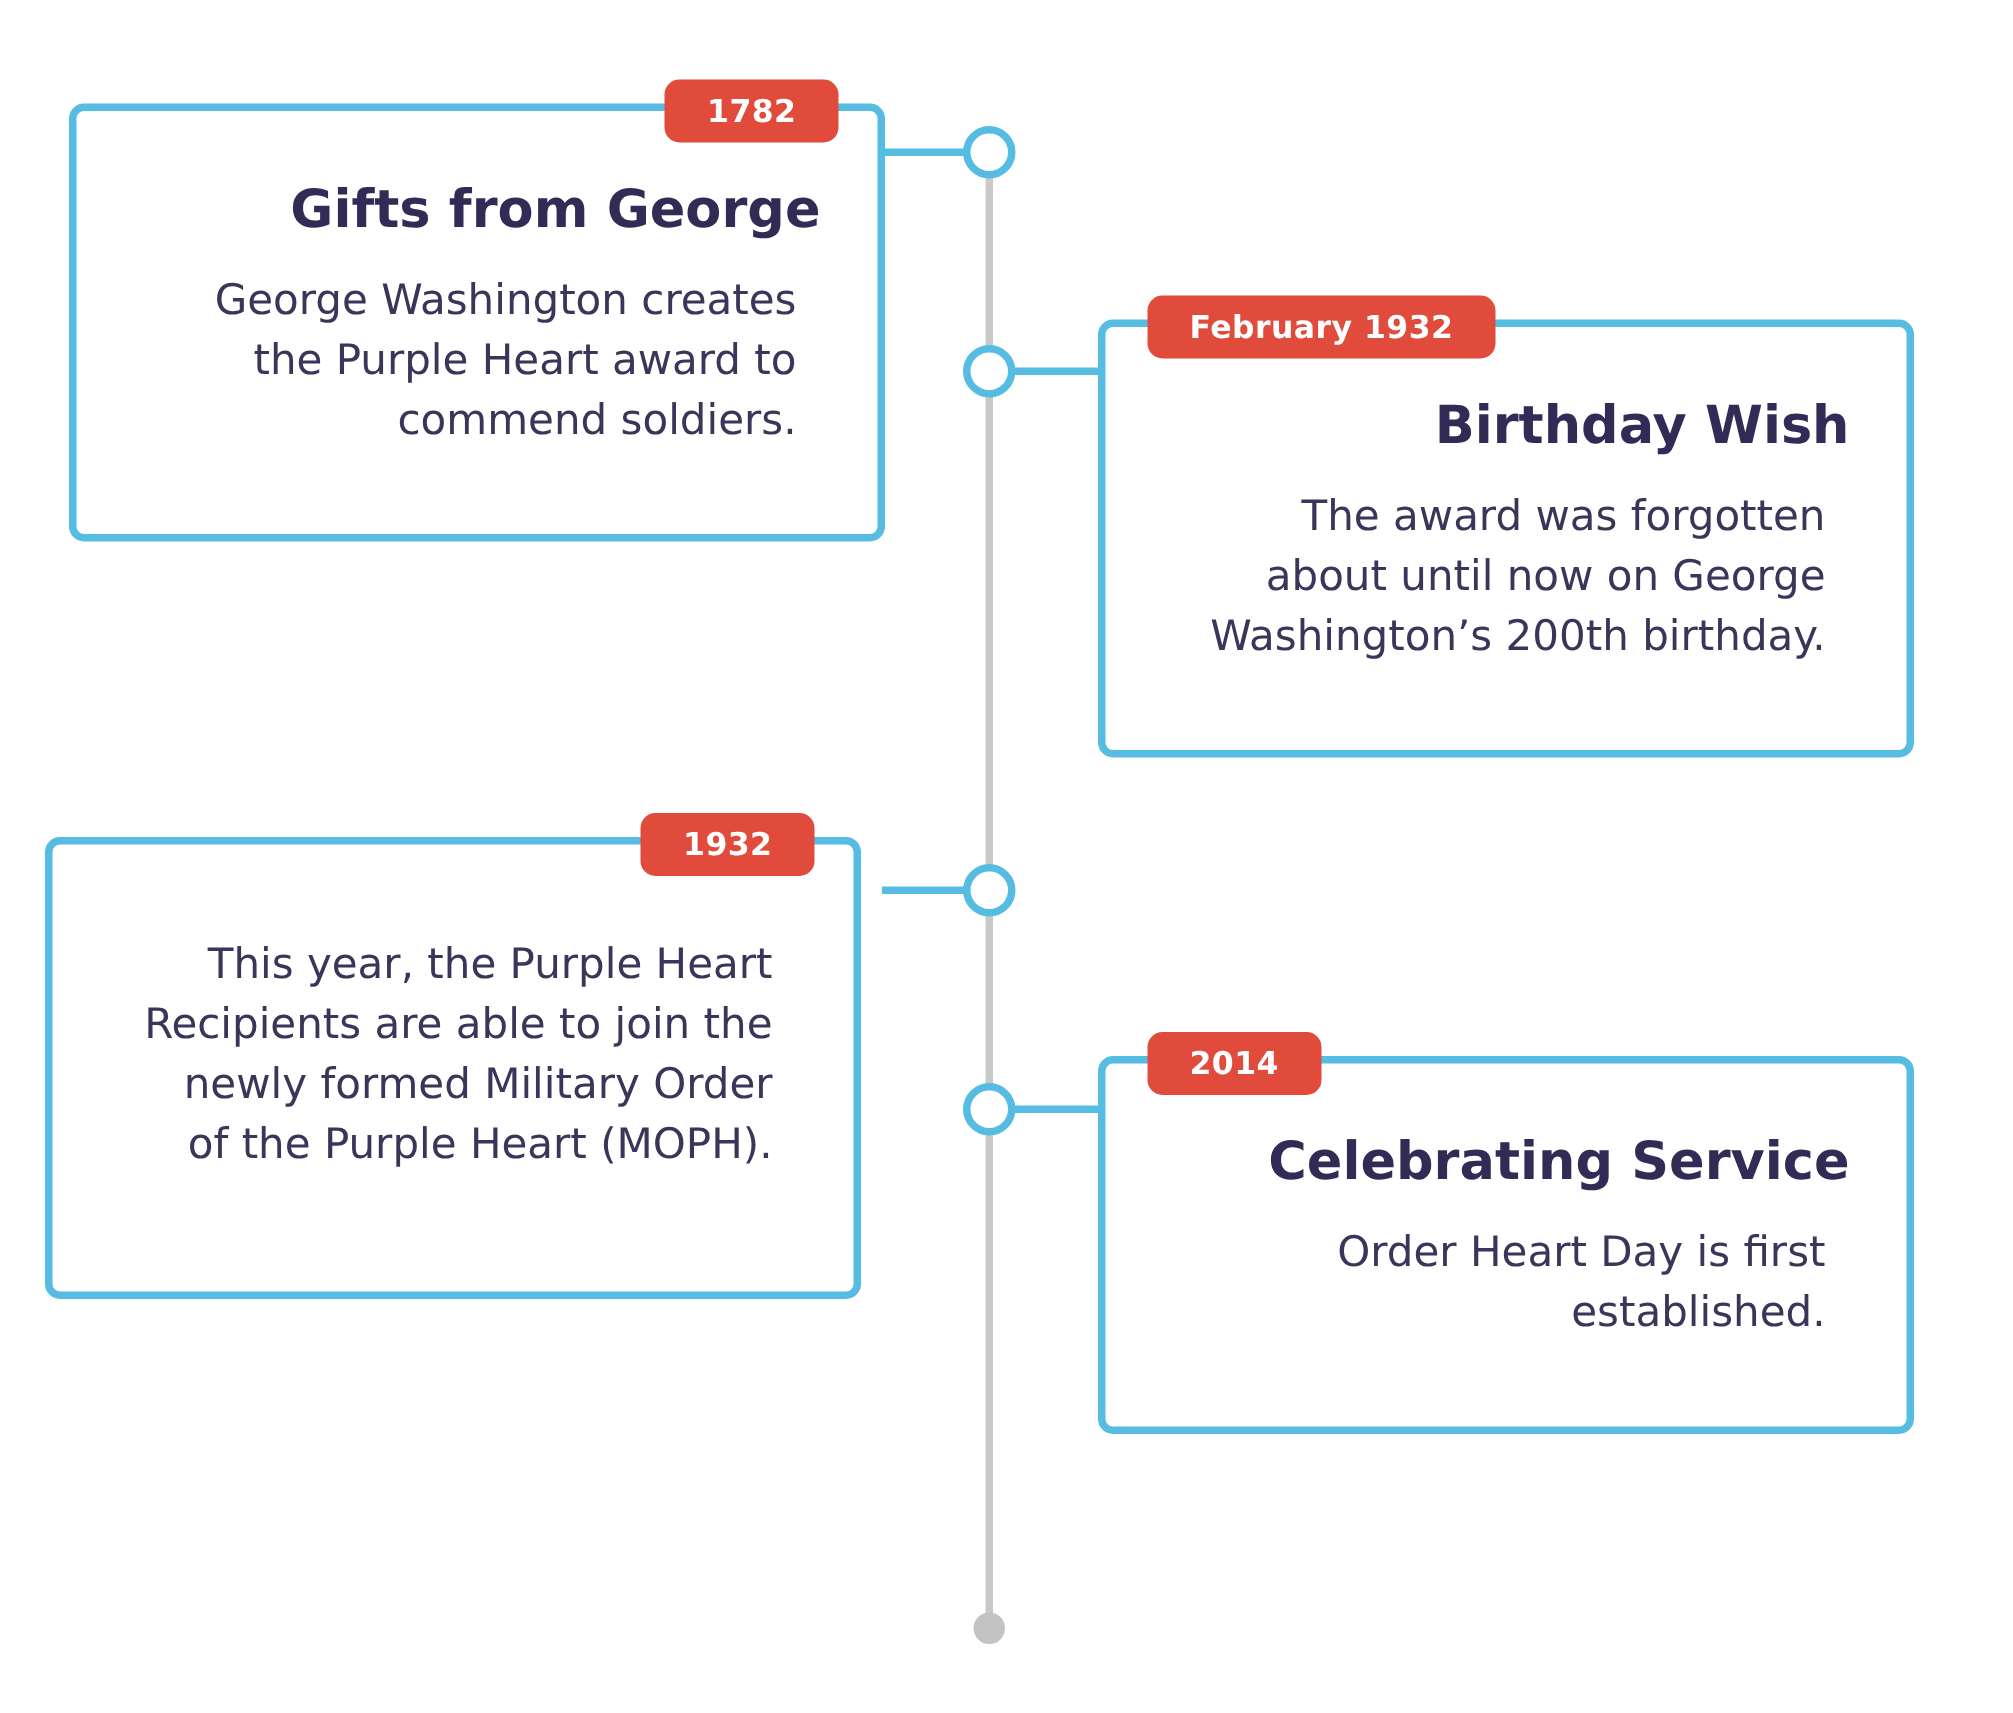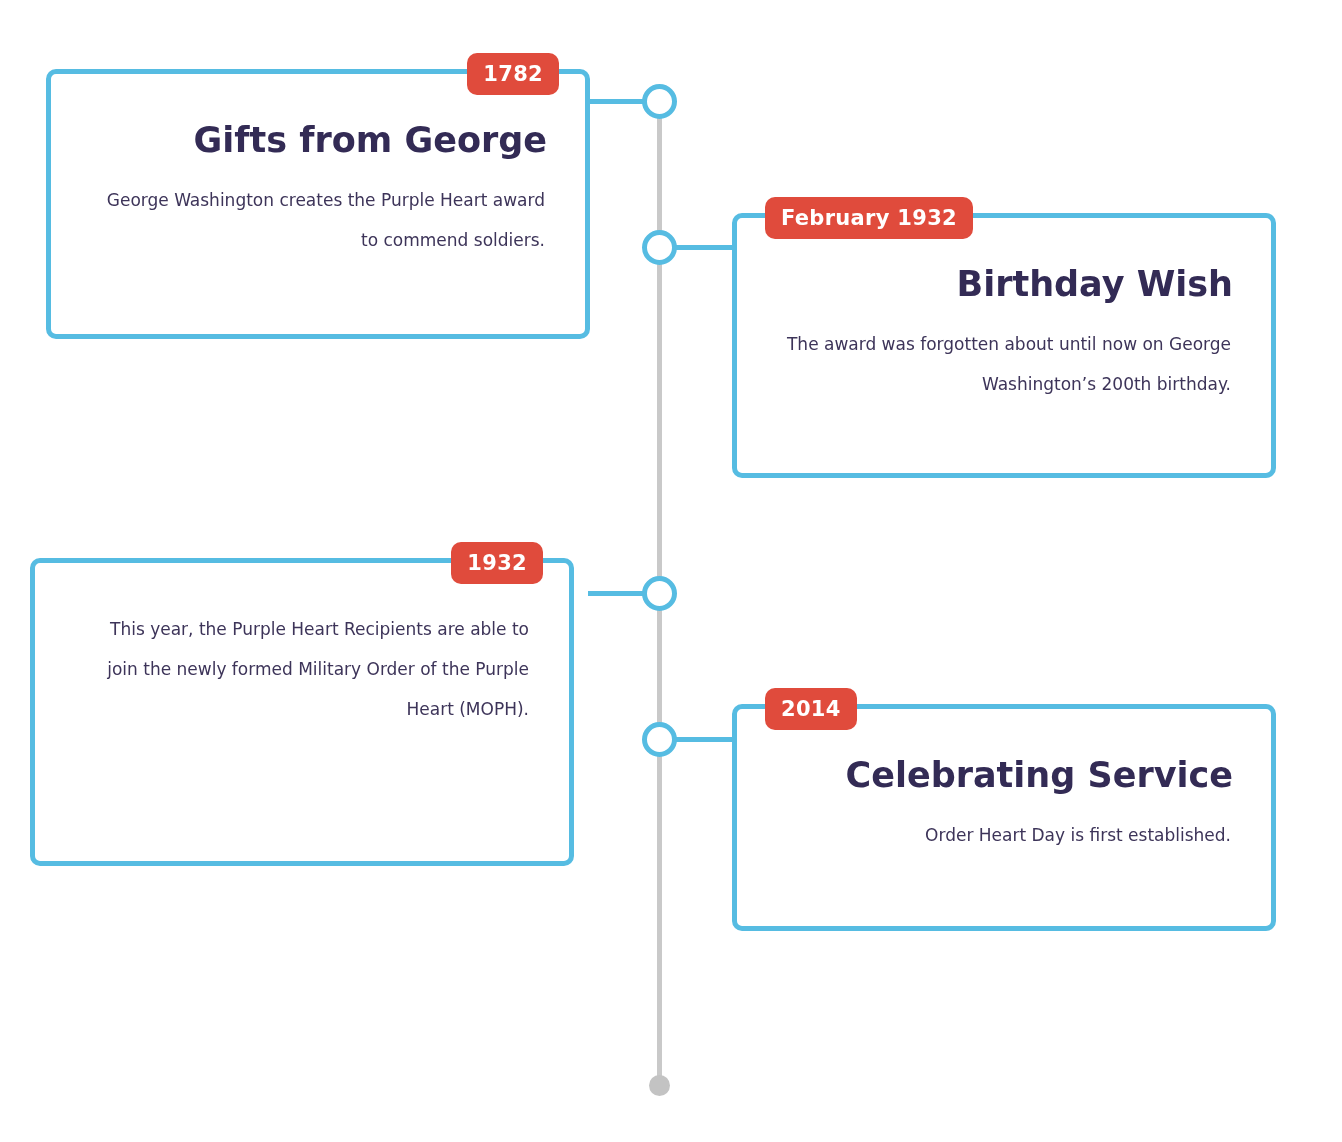--- a/index.html
+++ b/index.html
@@ -53,31 +53,31 @@
   .card.left{ text-align:right; }
   .card.right{ text-align:right; }
   .card.pos1{ left:46px;  top:69px;  min-height:270px; }
   .card.pos2{ left:732px; top:213px; min-height:265px; }
   .card.pos3{ left:30px;  top:558px; min-height:308px; }
   .card.pos4{ left:732px; top:704px; min-height:227px; }
   .badge{
     position:absolute; top:-21px; display:inline-block;
     background:var(--badge-red); color:#ffffff;
     font-size:21px; font-weight:bold; line-height:26px; letter-spacing:0.3px;
-    padding:8px 16px; border-radius:10px; white-space:nowrap;
+    padding:8px 28px; border-radius:10px; white-space:nowrap;
   }
   .card.left  .badge{ right:26px; }
   .card.right .badge{ left:28px; }
   .event-title{
     margin:0 0 18px 0; color:var(--title-color);
     font-size:35px; font-weight:bold; line-height:44px;
   }
   .event-desc{
-    margin:2px; color:var(--body-color);
-    font-size:17px; font-weight:normal; line-height:40px;
+    margin:16px; color:var(--body-color);
+    font-size:28px; font-weight:normal; line-height:40px;
   }
 </style>
 </head>
 <body>
 
 <div class="canvas">
 
   <div class="timeline-line"></div>
   <div class="timeline-end-dot"></div>
 

